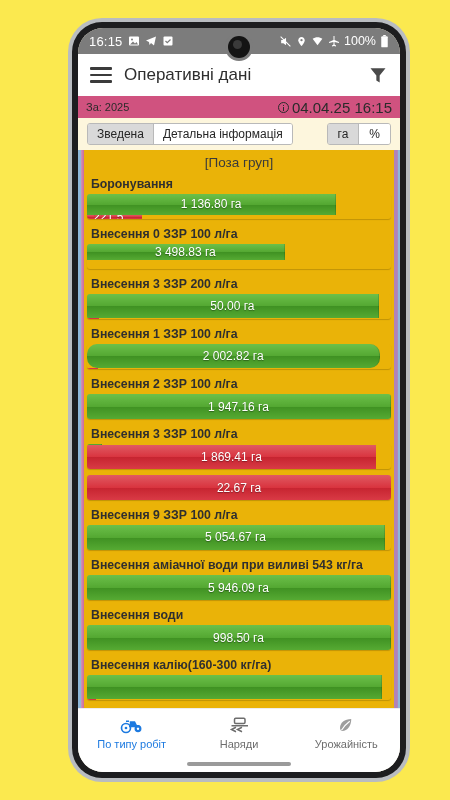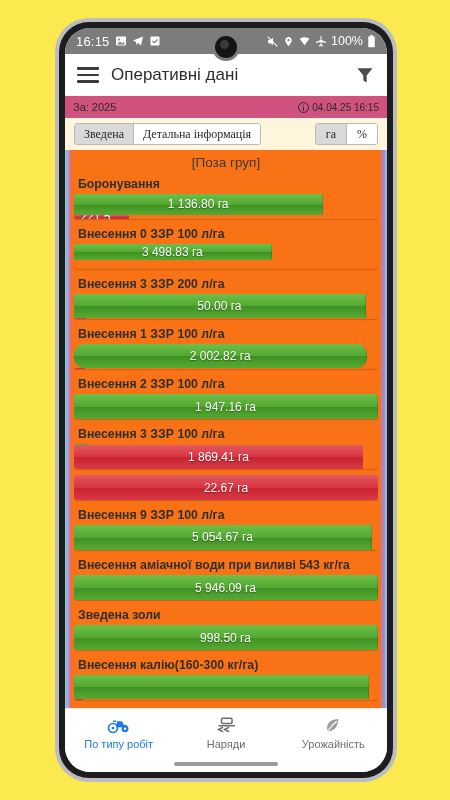--- a/index.html
+++ b/index.html
@@ -6,21 +6,21 @@
   html, body {
     width: 450px; height: 800px;
     background: #FBE94F;
     font-family: "Liberation Sans", sans-serif;
     overflow: hidden;
   }
   .stage { position: relative; width: 450px; height: 800px; }
 
   
   .phone-outer {
-    position: absolute; left: 55px; top: 18px;
+    position: absolute; left: 68px; top: 18px;
     width: 342px; height: 764px;
     background: #b9bcc0;
     border-radius: 34px;
   }
   .phone-mid {
     position: absolute; left: 4px; top: 4px; right: 4px; bottom: 4px;
     background: #1d1d1f;
     border-radius: 30px;
   }
   .screen {
@@ -72,21 +72,21 @@
   .filter-ico { margin-left:auto; width: 20px; height: 20px; }
 
   
   .pinkband {
     flex: 0 0 22px; height: 22px;
     background: #d0527f;
     display: flex; align-items: center;
     padding: 0 8px;
     color: #2b2b2b; font-size: 11px;
   }
-  .pink-right { margin-left:auto; display:flex; align-items:center; gap:3px; font-size: 10px; }
+  .pink-right { margin-left:auto; display:flex; align-items:center; gap:3px; font-size: 15px; }
   .i-circle{
     width: 11px; height: 11px; border-radius:50%;
     border:1.4px solid #2b2b2b; position:relative; flex:0 0 auto;
   }
   .i-circle::before{
     content:""; position:absolute; left:3.6px; top:2px; width:1.4px; height:1.4px; background:#2b2b2b;
   }
   .i-circle::after{
     content:""; position:absolute; left:3.6px; top:4.4px; width:1.4px; height:4px; background:#2b2b2b;
   }
@@ -95,31 +95,31 @@
   .toolbar {
     flex: 0 0 32px;
     background: #fdf6dd;
     display: flex; align-items: center;
     padding: 0 9px; gap: 6px;
   }
   .seg { display: flex; border: 1px solid #b9b9b9; border-radius: 3px; overflow: hidden; height: 22px; }
   .seg > div {
     display:flex; align-items:center; justify-content:center;
     padding: 0 9px; font-size: 12px; color: #262626;
-    background: #d9d9d9; cursor: pointer; white-space: nowrap; font-family: Liberation Serif, serif;
+    background: #d9d9d9; cursor: pointer; white-space: nowrap;
   }
   .seg > div + div { border-left: 1px solid #b9b9b9; }
   .seg > div.on { background: #ffffff; }
   .seg-units { margin-left: auto; }
   .seg-units > div { padding: 0 10px; }
 
   
   .scrollarea {
     flex: 1 1 auto; position: relative;
-    background: #f97316;
+    background: #eab308;
     overflow: hidden;
   }
   .scroll-track-l, .scroll-track-r {
     position: absolute; top:0; bottom:0; width: 6px;
   }
   .scroll-track-l { left: 0; background: linear-gradient(to right,#8fb8d9 0%,#8fb8d9 45%,#c99bc0 46%,#d06a9a 100%); }
   .scroll-track-r { right: 0; background: linear-gradient(to left,#8fb8d9 0%,#8fb8d9 40%,#b municipal 41%,#b083b8 100%); }
   .scroll-track-r { right: 0; background: linear-gradient(to left,#8fb8d9 0%,#8fb8d9 40%,#b083b8 42%,#b083b8 100%); }
 
   .list { position: absolute; left: 6px; right: 6px; top: 0; bottom: 0; padding: 2px 3px 0 3px; }
@@ -307,21 +307,21 @@
                 </div>
                 <div class="row-label">Внесення 9 ЗЗР 100 л/га</div>
                 <div class="bar">
                   <div class="seg-green" style="width: 98%; flex: 0 0 98%;">5 054.67 га</div>
                   <div class="seg-red" style="width: 2%; flex: 0 0 2%;"></div>
                 </div>
                 <div class="row-label">Внесення аміачної води при виливі 543 кг/га</div>
                 <div class="bar">
                   <div class="seg-green" style="width: 100%; flex: 0 0 100%;">5 946.09 га</div>
                 </div>
-                <div class="row-label">Зведена золи</div>
+                <div class="row-label">Внесення води</div>
                 <div class="bar">
                   <div class="seg-green" style="width: 100%; flex: 0 0 100%;">998.50 га</div>
                 </div>
                 <div class="row-label">Внесення калію(160-300 кг/га)</div>
                 <div class="bar">
                   <div class="seg-green" style="width: 97%; flex: 0 0 97%;"></div>
                   <div class="seg-red" style="width: 3%; flex: 0 0 3%;"></div>
                 </div>
               </div>
           </div>

